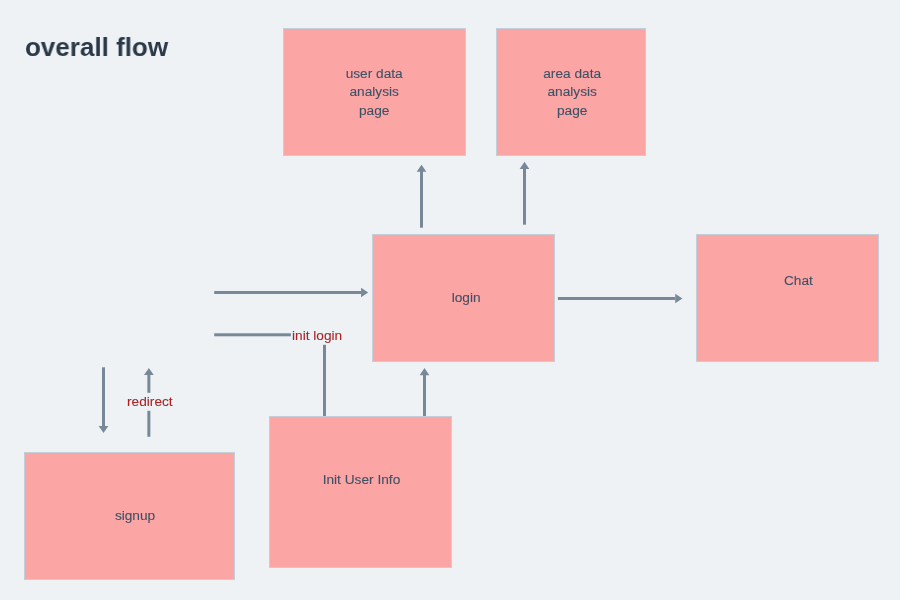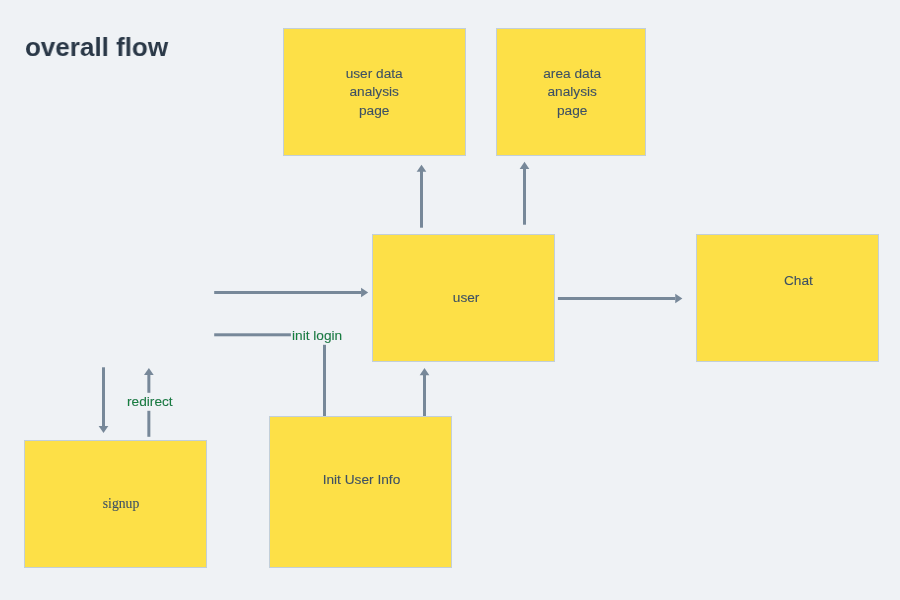--- a/index.html
+++ b/index.html
@@ -4,27 +4,27 @@
 <title>overall flow</title>
 <style>
   html,body{margin:0;padding:0;}
   body{width:900px;height:600px;background:#eff2f5;
        font-family:"Liberation Sans",sans-serif;overflow:hidden;
        -webkit-font-smoothing:antialiased;}
   #canvas{position:relative;width:900px;height:600px;}
   .title{position:absolute;font-weight:700;color:#2a3847;white-space:nowrap;
          font-size:26.4px;transform:scaleX(0.985);transform-origin:left top;
          will-change:transform;left:25.4px;top:31.6px;}
-  .node{position:absolute;background:#fde047;border:1px solid #c2cfd9;
+  .node{position:absolute;background:#fca5a5;border:1px solid #c2cfd9;
         box-sizing:border-box;}
   .node-label{position:absolute;color:#3d5064;white-space:pre;text-align:center;
               font-size:13.7px;line-height:18.45px;left:0;right:0;
               -webkit-text-stroke:0.1px #3d5064;
               transform:translateZ(0);will-change:transform;}
-  .edge-label{position:absolute;color:#15803d;white-space:nowrap;font-size:13.7px;
+  .edge-label{position:absolute;color:#b91c1c;white-space:nowrap;font-size:13.7px;
               -webkit-text-stroke:0.1px #3d5064;
               transform:translateZ(0);will-change:transform;}
   svg.edges{position:absolute;left:0;top:0;width:900px;height:600px;}
 </style>
 </head>
 <body>
 
 <div id="canvas">
 
   <div class="title">overall flow</div>
@@ -86,28 +86,28 @@
   </div>
 
   <div class="node" style="left:496px;top:28px;width:150px;height:128px;">
     <div class="node-label" style="top:35.6px;left:1.7px;">area data
 analysis
 page</div>
   </div>
 
 
   <div class="node" style="left:372px;top:234px;width:183px;height:128px;">
-    <div class="node-label" style="top:54.2px;left:4.8px;">user</div>
+    <div class="node-label" style="top:54.2px;left:4.8px;">login</div>
   </div>
 
   <div class="node" style="left:696px;top:234px;width:183px;height:128px;">
     <div class="node-label" style="top:37px;right:1.2px;padding-left:23px;">Chat</div>
   </div>
 
-  <div class="node" style="left:24px;top:440px;width:183px;height:128px;font-family:Liberation Serif, serif;">
+  <div class="node" style="left:24px;top:452px;width:211px;height:128px;">
     <div class="node-label" style="top:54.2px;left:10.9px;">signup</div>
   </div>
 
   <div class="node" style="left:269px;top:416px;width:183px;height:152px;">
     <div class="node-label" style="top:54.2px;left:2.1px;">Init User Info</div>
   </div>
 
   <div class="edge-label" style="left:291.5px;top:327.5px;">init login</div>
 
   <div class="edge-label" style="left:127px;top:394.3px;">redirect</div>

